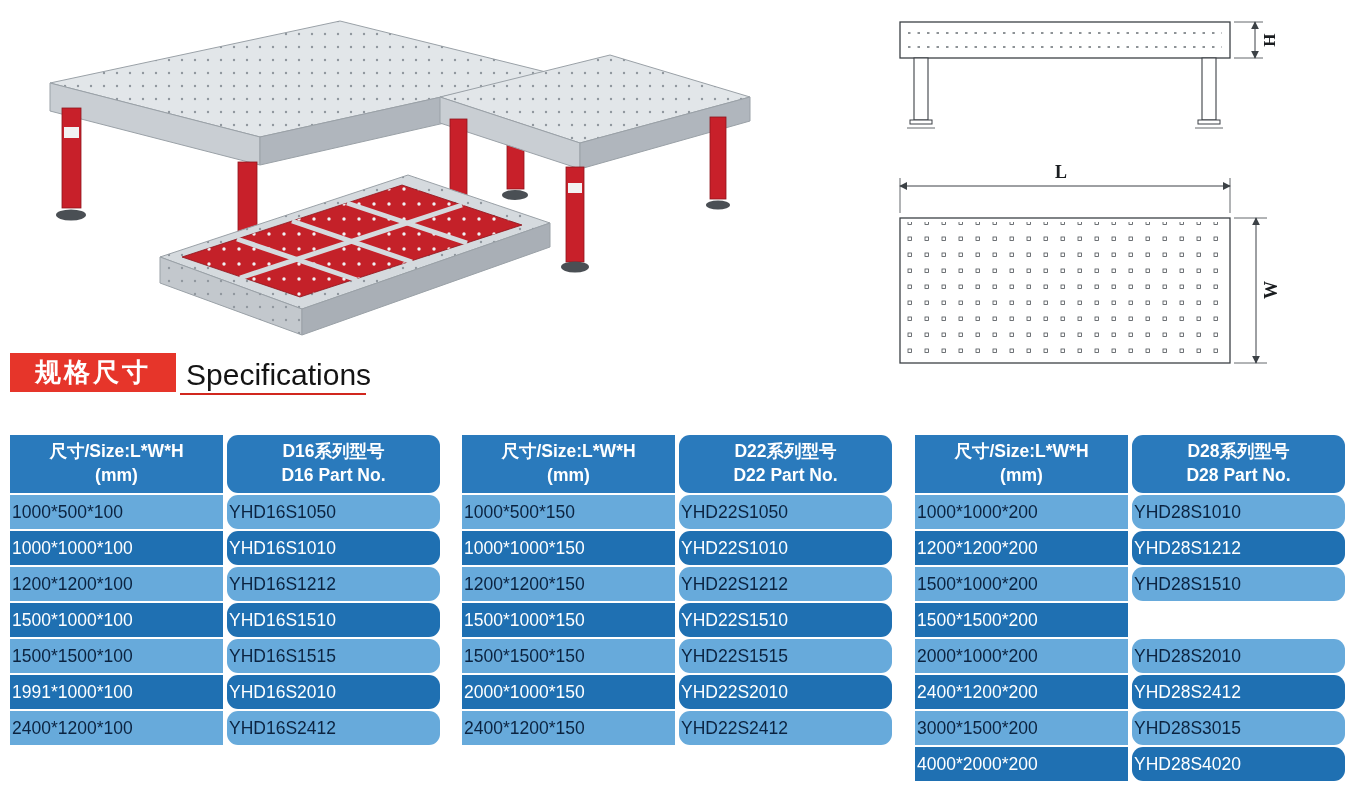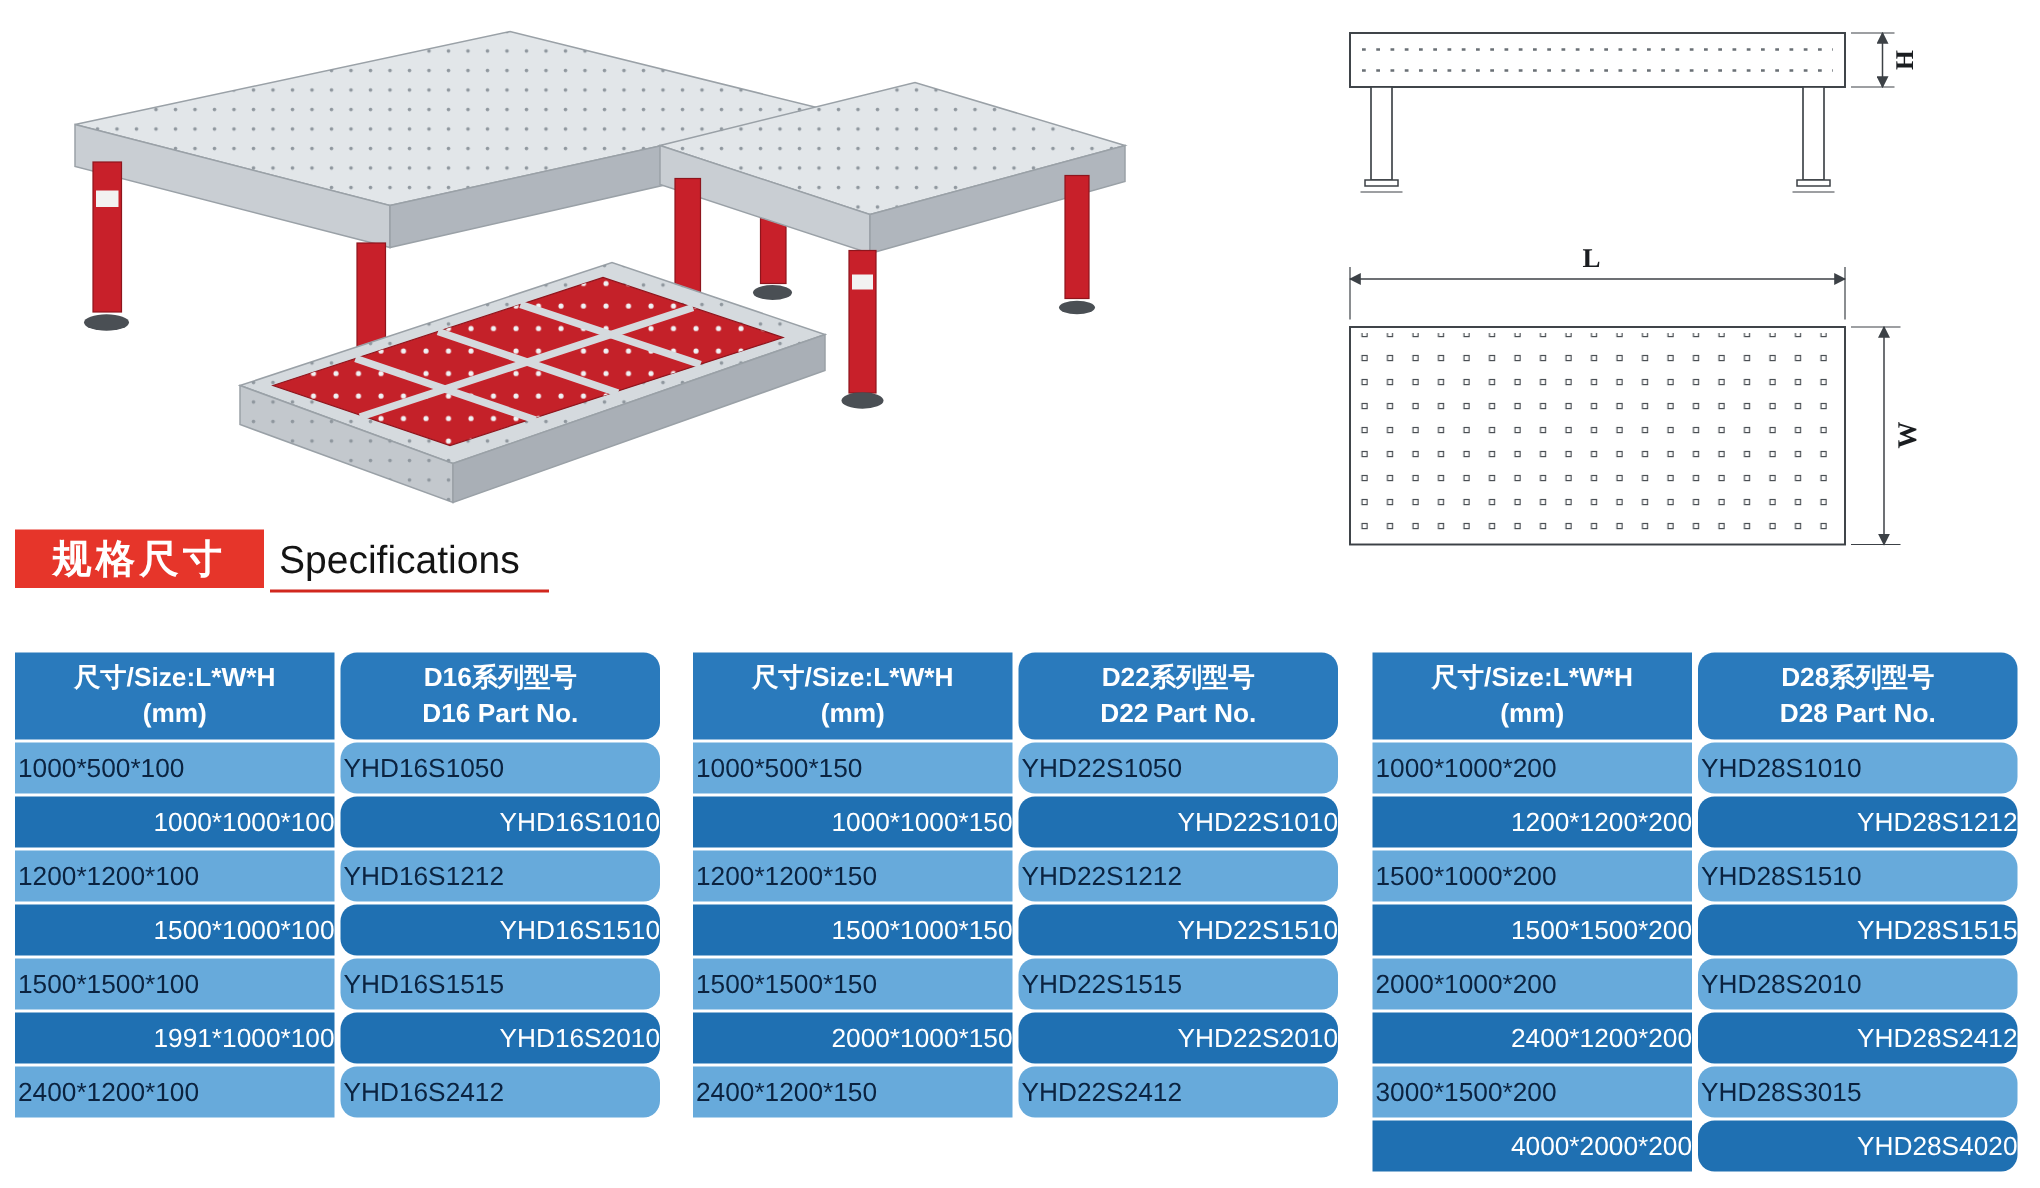--- a/index.html
+++ b/index.html
@@ -12,21 +12,21 @@
   .products { position:absolute; left:10px; top:5px; }
   .tech     { position:absolute; left:885px; top:8px; }
 
   
   .banner {
     position:absolute; left:10px; top:353px; width:166px; height:39px;
     background:#e6352a; color:#ffffff; display:flex; align-items:center; justify-content:center;
     font-size:26px; font-weight:bold; letter-spacing:3px;
   }
   .spec-en {
-    position:absolute; left:186px; top:358px; font-size:26px; color:#141414;
+    position:absolute; left:186px; top:358px; font-size:30px; color:#141414;
   }
   .spec-underline {
     position:absolute; left:180px; top:393px; width:186px; height:2px; background:#d1271e;
   }
 
   
   .spec-table { position:absolute; top:435px; width:430px; }
   .spec-table.t0 { left:10px; }
   .spec-table.t1 { left:462px; }
   .spec-table.t2 { left:915px; }
@@ -38,21 +38,21 @@
     box-sizing:border-box; background:#2a7abc; color:#ffffff; font-weight:bold;
     text-align:center; height:58px; display:flex; flex-direction:column; justify-content:center;
     font-size:17.5px; line-height:1.35;
   }
   .trow { display:flex; margin-top:2px; }
   .tcell {
     box-sizing:border-box; height:34px; line-height:34px; padding-left:2px; font-size:17.5px;
     white-space:nowrap; overflow:hidden;
   }
   .trow.light .tcell { background:#67aadb; color:#0b2340; }
-  .trow.dark  .tcell { background:#1f70b2; color:#ffffff;text-align:right; }
+  .trow.dark  .tcell { background:#1f70b2; color:#ffffff; }
 </style>
 </head>
 <body>
 
 <div class="page">
 
   <svg class="products" width="790" height="350" viewBox="0 0 790 350">
     <defs>
       <pattern id="dotsGray" width="13" height="13" patternUnits="userSpaceOnUse">
         <circle cx="3" cy="3" r="1.2" fill="#8f979e"></circle>
@@ -259,21 +259,20 @@
         <div class="trow dark">
           <div class="tcell c1">1200*1200*200</div>
           <div class="tcell c2">YHD28S1212</div>
         </div>
         <div class="trow light">
           <div class="tcell c1">1500*1000*200</div>
           <div class="tcell c2">YHD28S1510</div>
         </div>
         <div class="trow dark">
           <div class="tcell c1">1500*1500*200</div>
-          <div class="tcell c2">YHD28S1515</div>
         </div>
         <div class="trow light">
           <div class="tcell c1">2000*1000*200</div>
           <div class="tcell c2">YHD28S2010</div>
         </div>
         <div class="trow dark">
           <div class="tcell c1">2400*1200*200</div>
           <div class="tcell c2">YHD28S2412</div>
         </div>
         <div class="trow light">

